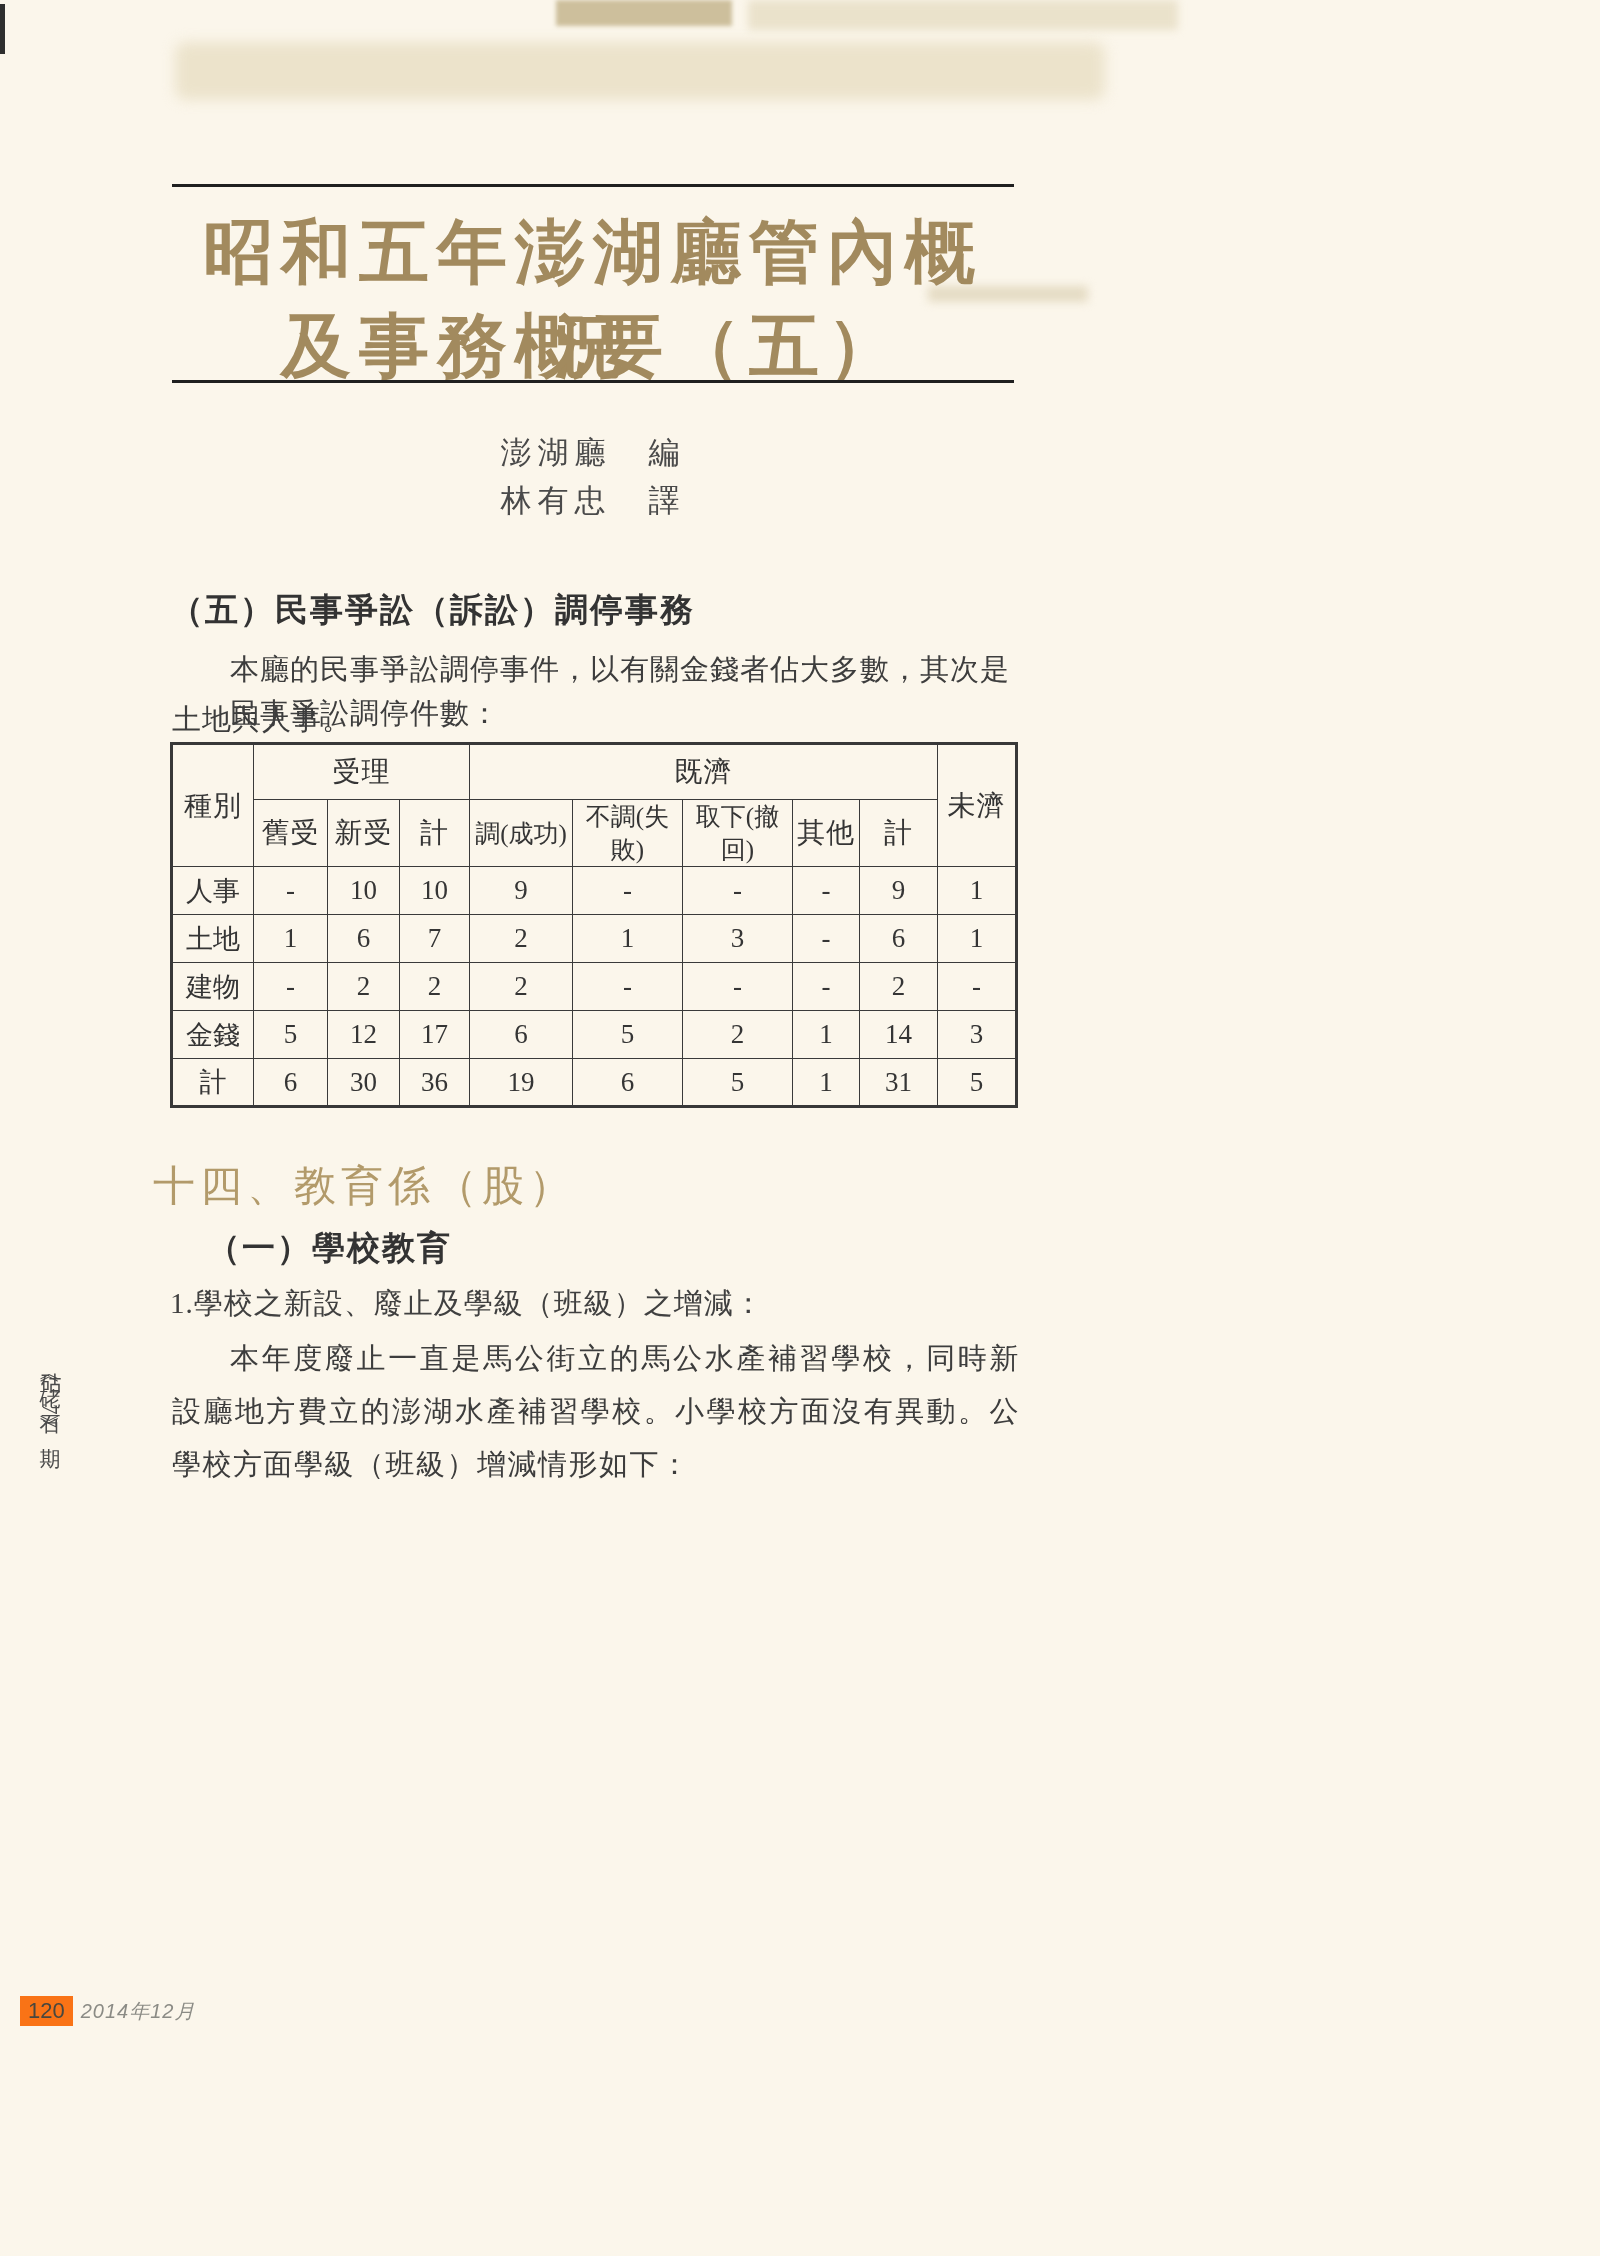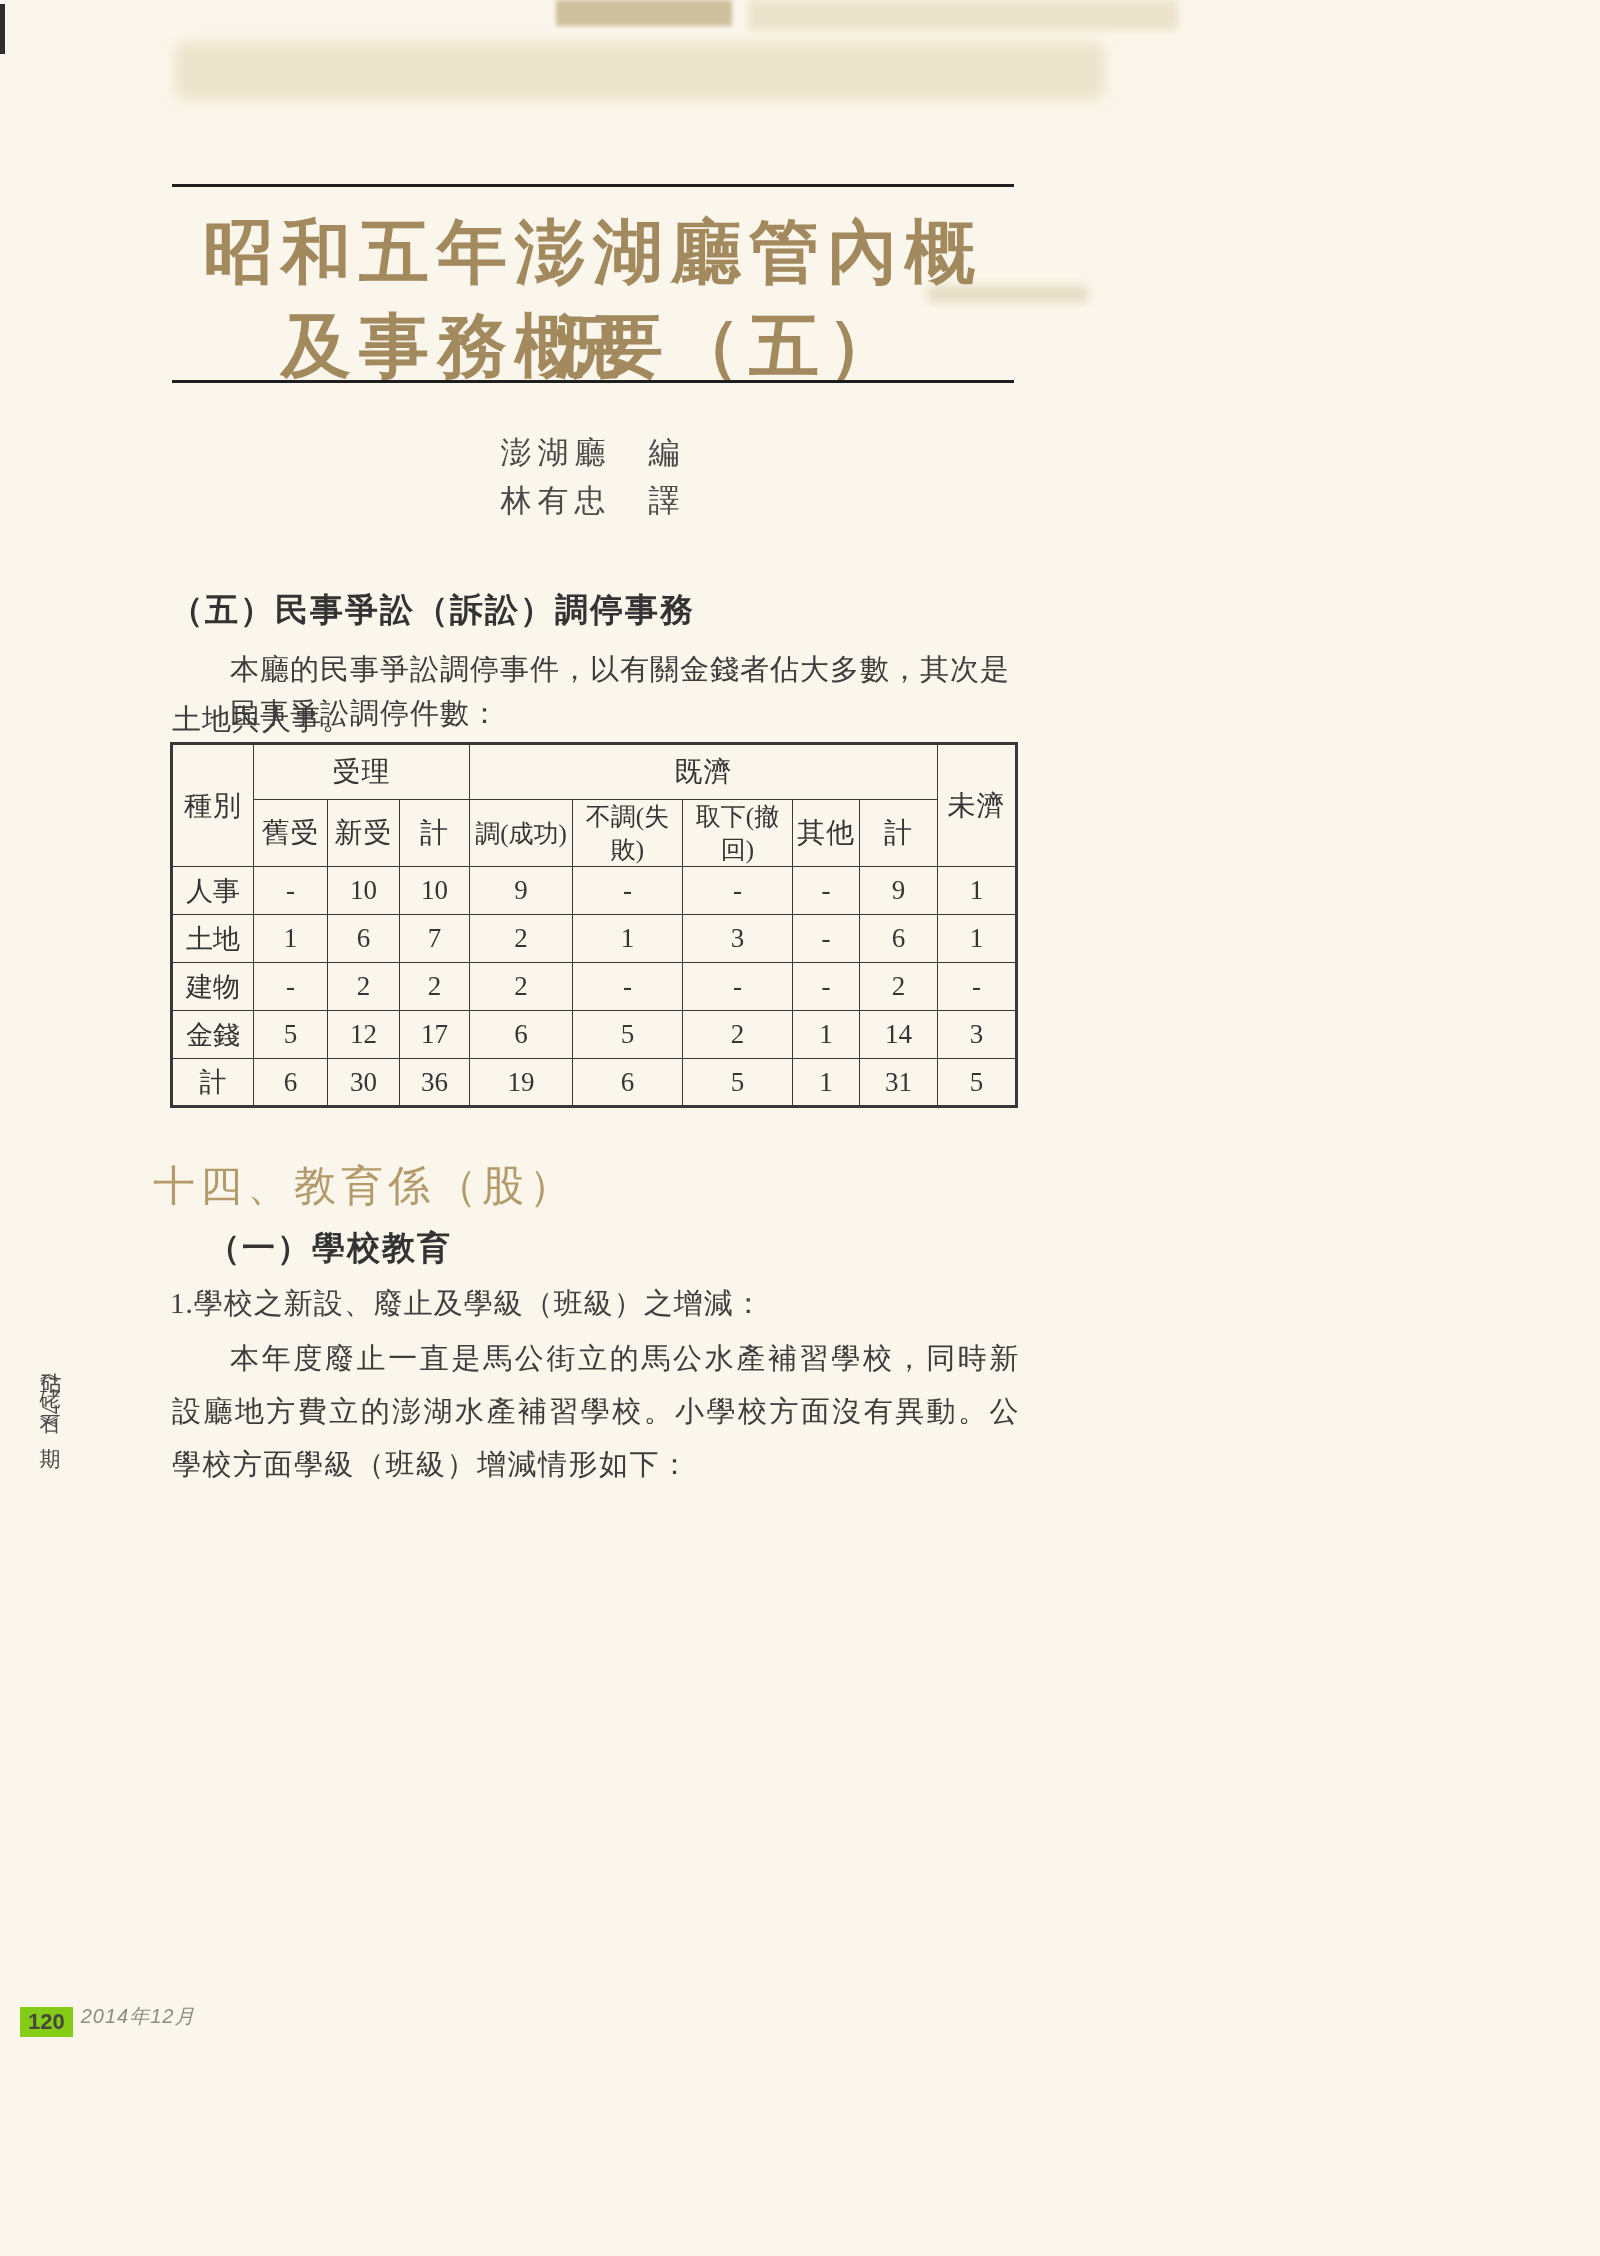--- a/index.html
+++ b/index.html
@@ -70,22 +70,22 @@
   .body-para { position:absolute; left:172px; top:1332px; width:848px;
     font-size:29px; letter-spacing:1.5px; line-height:53px; text-indent:2em;
     color:#3d3d3d; text-align:justify; }
 
   
   .sidebar-vertical { position:absolute; left:36px; top:1368px; height:170px;
     writing-mode:vertical-rl; text-orientation:mixed; font-size:21px;
     color:#4a4a4a; letter-spacing:3px; }
   .footer { position:absolute; left:20px; top:1996px; display:flex;
     align-items:center; gap:8px; }
-  .page-num { background:#84cc16; color:#47473f; font-size:22px; font-weight:700;
-    padding:2px 8px; font-family:"Liberation Sans", sans-serif;margin-top:11px; }
+  .page-num { background:#f97316; color:#47473f; font-size:22px; font-weight:400;
+    padding:2px 8px; font-family:"Liberation Sans", sans-serif; }
   .issue-date { color:#8b8b85; font-size:20px;
     font-family:"Liberation Sans", sans-serif; letter-spacing:1px;font-style:italic; }
 </style>
 </head>
 <body>
 
 <div class="page">
 
   <div class="scan-band1"></div>
   <div class="scan-band2"></div>

